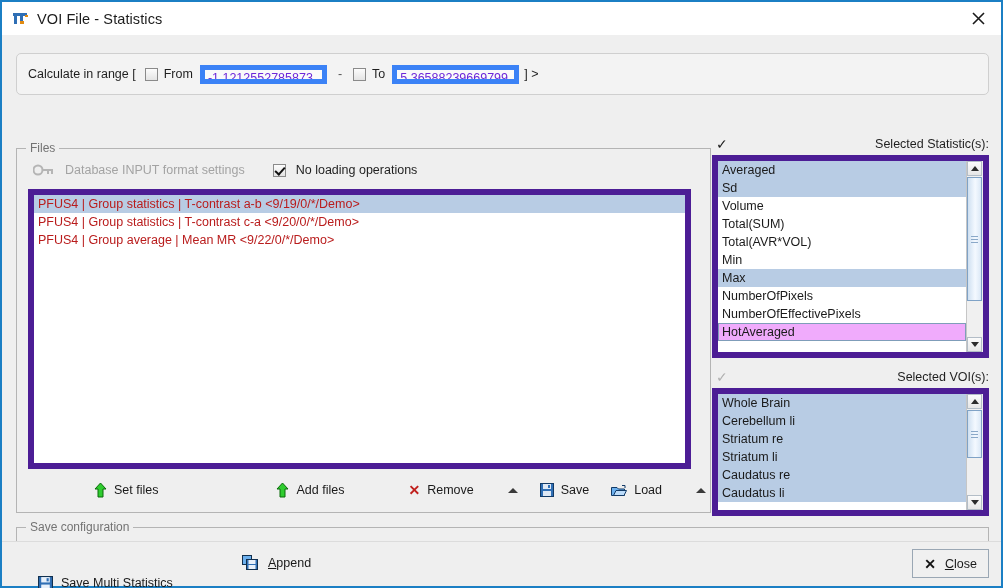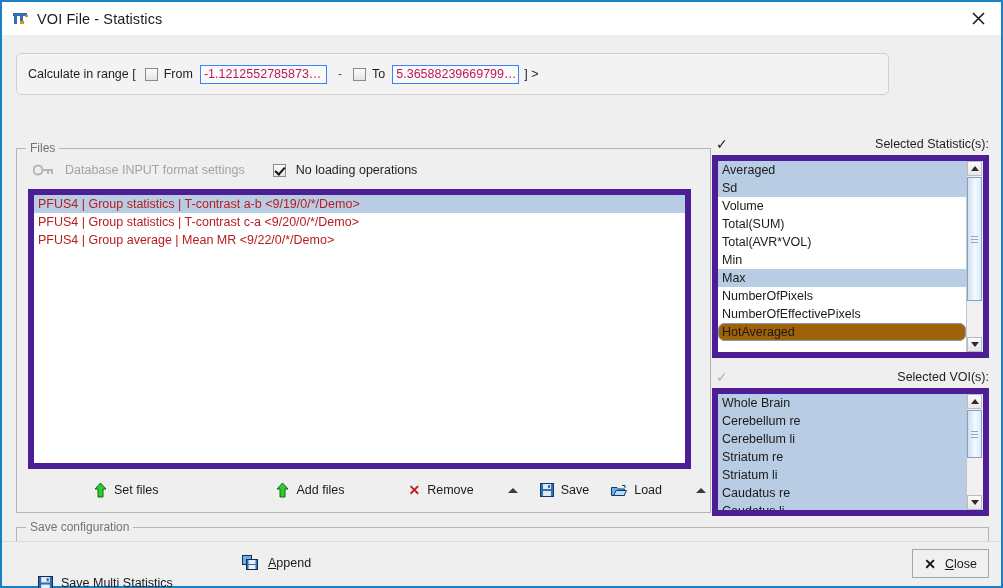--- a/index.html
+++ b/index.html
@@ -45,21 +45,21 @@
   .content {
     flex: 1;
     background: #efefef;
     padding: 0;
     position: relative;
   }
 
   
   .range-panel {
     position: absolute; left: 14px; top: 18px;
-    width: 873px; height: 42px;
+    width: 973px; height: 42px;
     background: #f3f3f3;
     border: 1px solid #cfcfcf;
     border-radius: 5px;
     box-sizing: border-box;
     display: flex; align-items: center;
     padding-left: 11px;
   }
   .lbl { color: #1f1f1f; white-space: nowrap; }
   .cbx {
     width: 13px; height: 13px; box-sizing: border-box;
@@ -70,22 +70,22 @@
   }
   .cbx.checked::after {
     content: "";
     position: absolute; left: 3px; top: 0px;
     width: 4px; height: 8px;
     border: solid #111; border-width: 0 2px 2px 0;
     transform: rotate(42deg);
   }
   .txtfield {
     width: 127px; height: 19px; box-sizing: border-box;
-    border: 1px solid #3b82f6; background: #fafafa;
-    color: #be185d; font-size: 12.5px;
+    border: 5px solid #3b82f6; background: #fafafa;
+    color: #6d28d9; font-size: 12.5px;
     padding: 0 2px 0 3px; line-height: 17px;
     overflow: hidden; white-space: nowrap;
     font-family: "Liberation Sans", sans-serif;
   }
   .dash { color: #555; }
 
   
   .group {
     position: absolute;
     border: 1px solid #b4b4b4;
@@ -158,21 +158,21 @@
 
   #stat-list { left: 710px; top: 120px; width: 277px; height: 203px; }
   #voi-list  { left: 710px; top: 353px; width: 277px; height: 128px; }
   .scroll-wrap { position: absolute; inset: 0; display: flex; }
   .rows { flex: 1; overflow: hidden; }
   .row2 {
     height: 18px; line-height: 18px; padding-left: 4px;
     font-size: 12.5px; white-space: nowrap;
   }
   .row2.sel { background: #b8cce4; }
-  .row2.selbox { background: #a16207; outline: 1px solid #7f9db9; outline-offset: -1px; border-radius: 7px; }
+  .row2.selbox { background: #f0abfc; outline: 1px solid #7f9db9; outline-offset: -1px; }
 
   
   .sbar {
     width: 16px; flex: none; background: #f0f0f0;
     border-left: 1px solid #c6c6c6;
     position: relative;
   }
   .sb-btn {
     position: absolute; left: 0; width: 15px; height: 15px;
     background: linear-gradient(#fbfbfb,#e6e6e6);
@@ -398,21 +398,20 @@
 
     <div class="side-header" id="voi-header">
       <span class="check dim">✓</span>
       <span class="hdr-label">Selected VOI(s):</span>
     </div>
 
     <div class="list-box" id="voi-list">
       <div class="scroll-wrap">
         <div class="rows">
           <div class="row2 sel">Whole Brain</div>
-          <div class="row2 sel">Cerebellum re</div>
           <div class="row2 sel">Cerebellum li</div>
           <div class="row2 sel">Striatum re</div>
           <div class="row2 sel">Striatum li</div>
           <div class="row2 sel">Caudatus re</div>
           <div class="row2 sel">Caudatus li</div>
         </div>
         <div class="sbar">
           <div class="sb-btn up">
               <span class="t"></span>
             </div>

